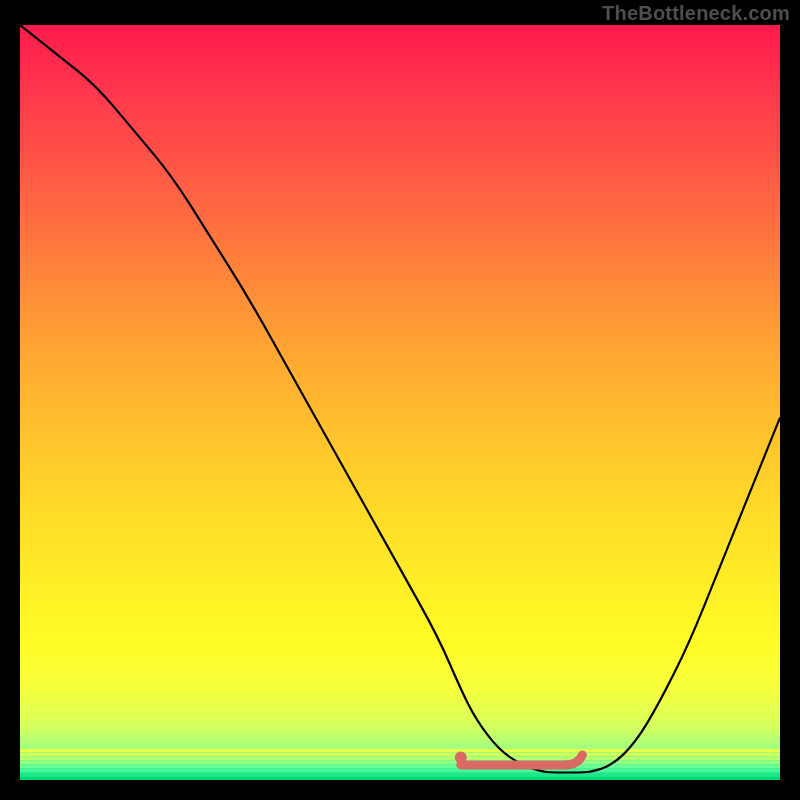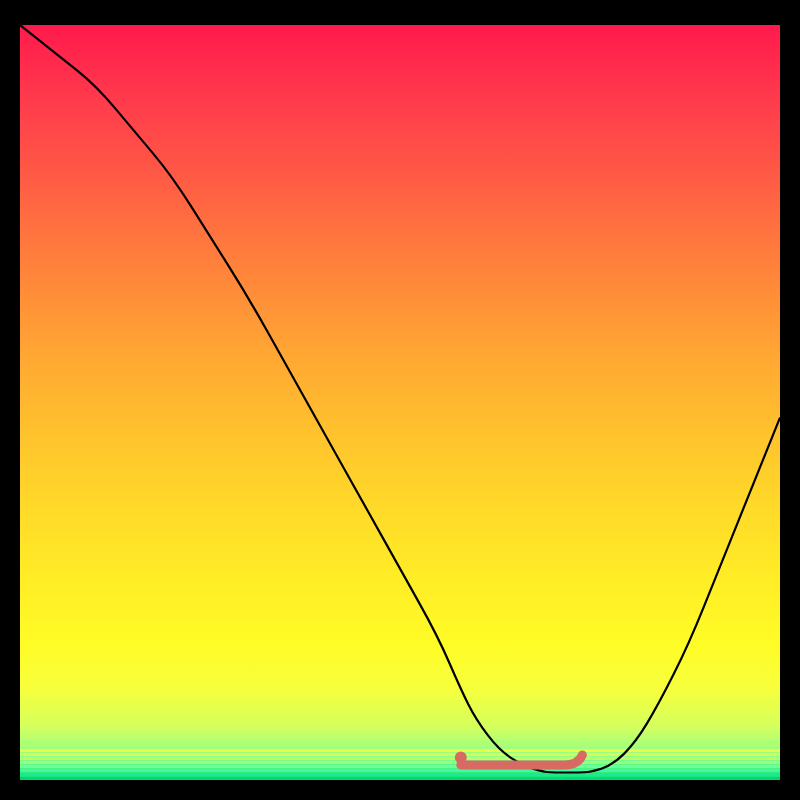--- a/index.html
+++ b/index.html
@@ -72,20 +72,21 @@
     position: absolute;
     inset: 0;
     width: 100%;
     height: 100%;
   }
 </style>
 </head>
 <body>
 
 <div class="frame">
+  <div class="watermark">TheBottleneck.com</div>
   <div class="plot">
     <div class="bg-gradient"></div>
     <div class="green-stripes">
       <div style="background:#e8ff4a"></div>
       <div style="background:#d6ff55"></div>
       <div style="background:#b9ff6a"></div>
       <div style="background:#96ff82"></div>
       <div style="background:#6bff97"></div>
       <div style="background:#44f7a0"></div>
       <div style="background:#1fe68f"></div>

